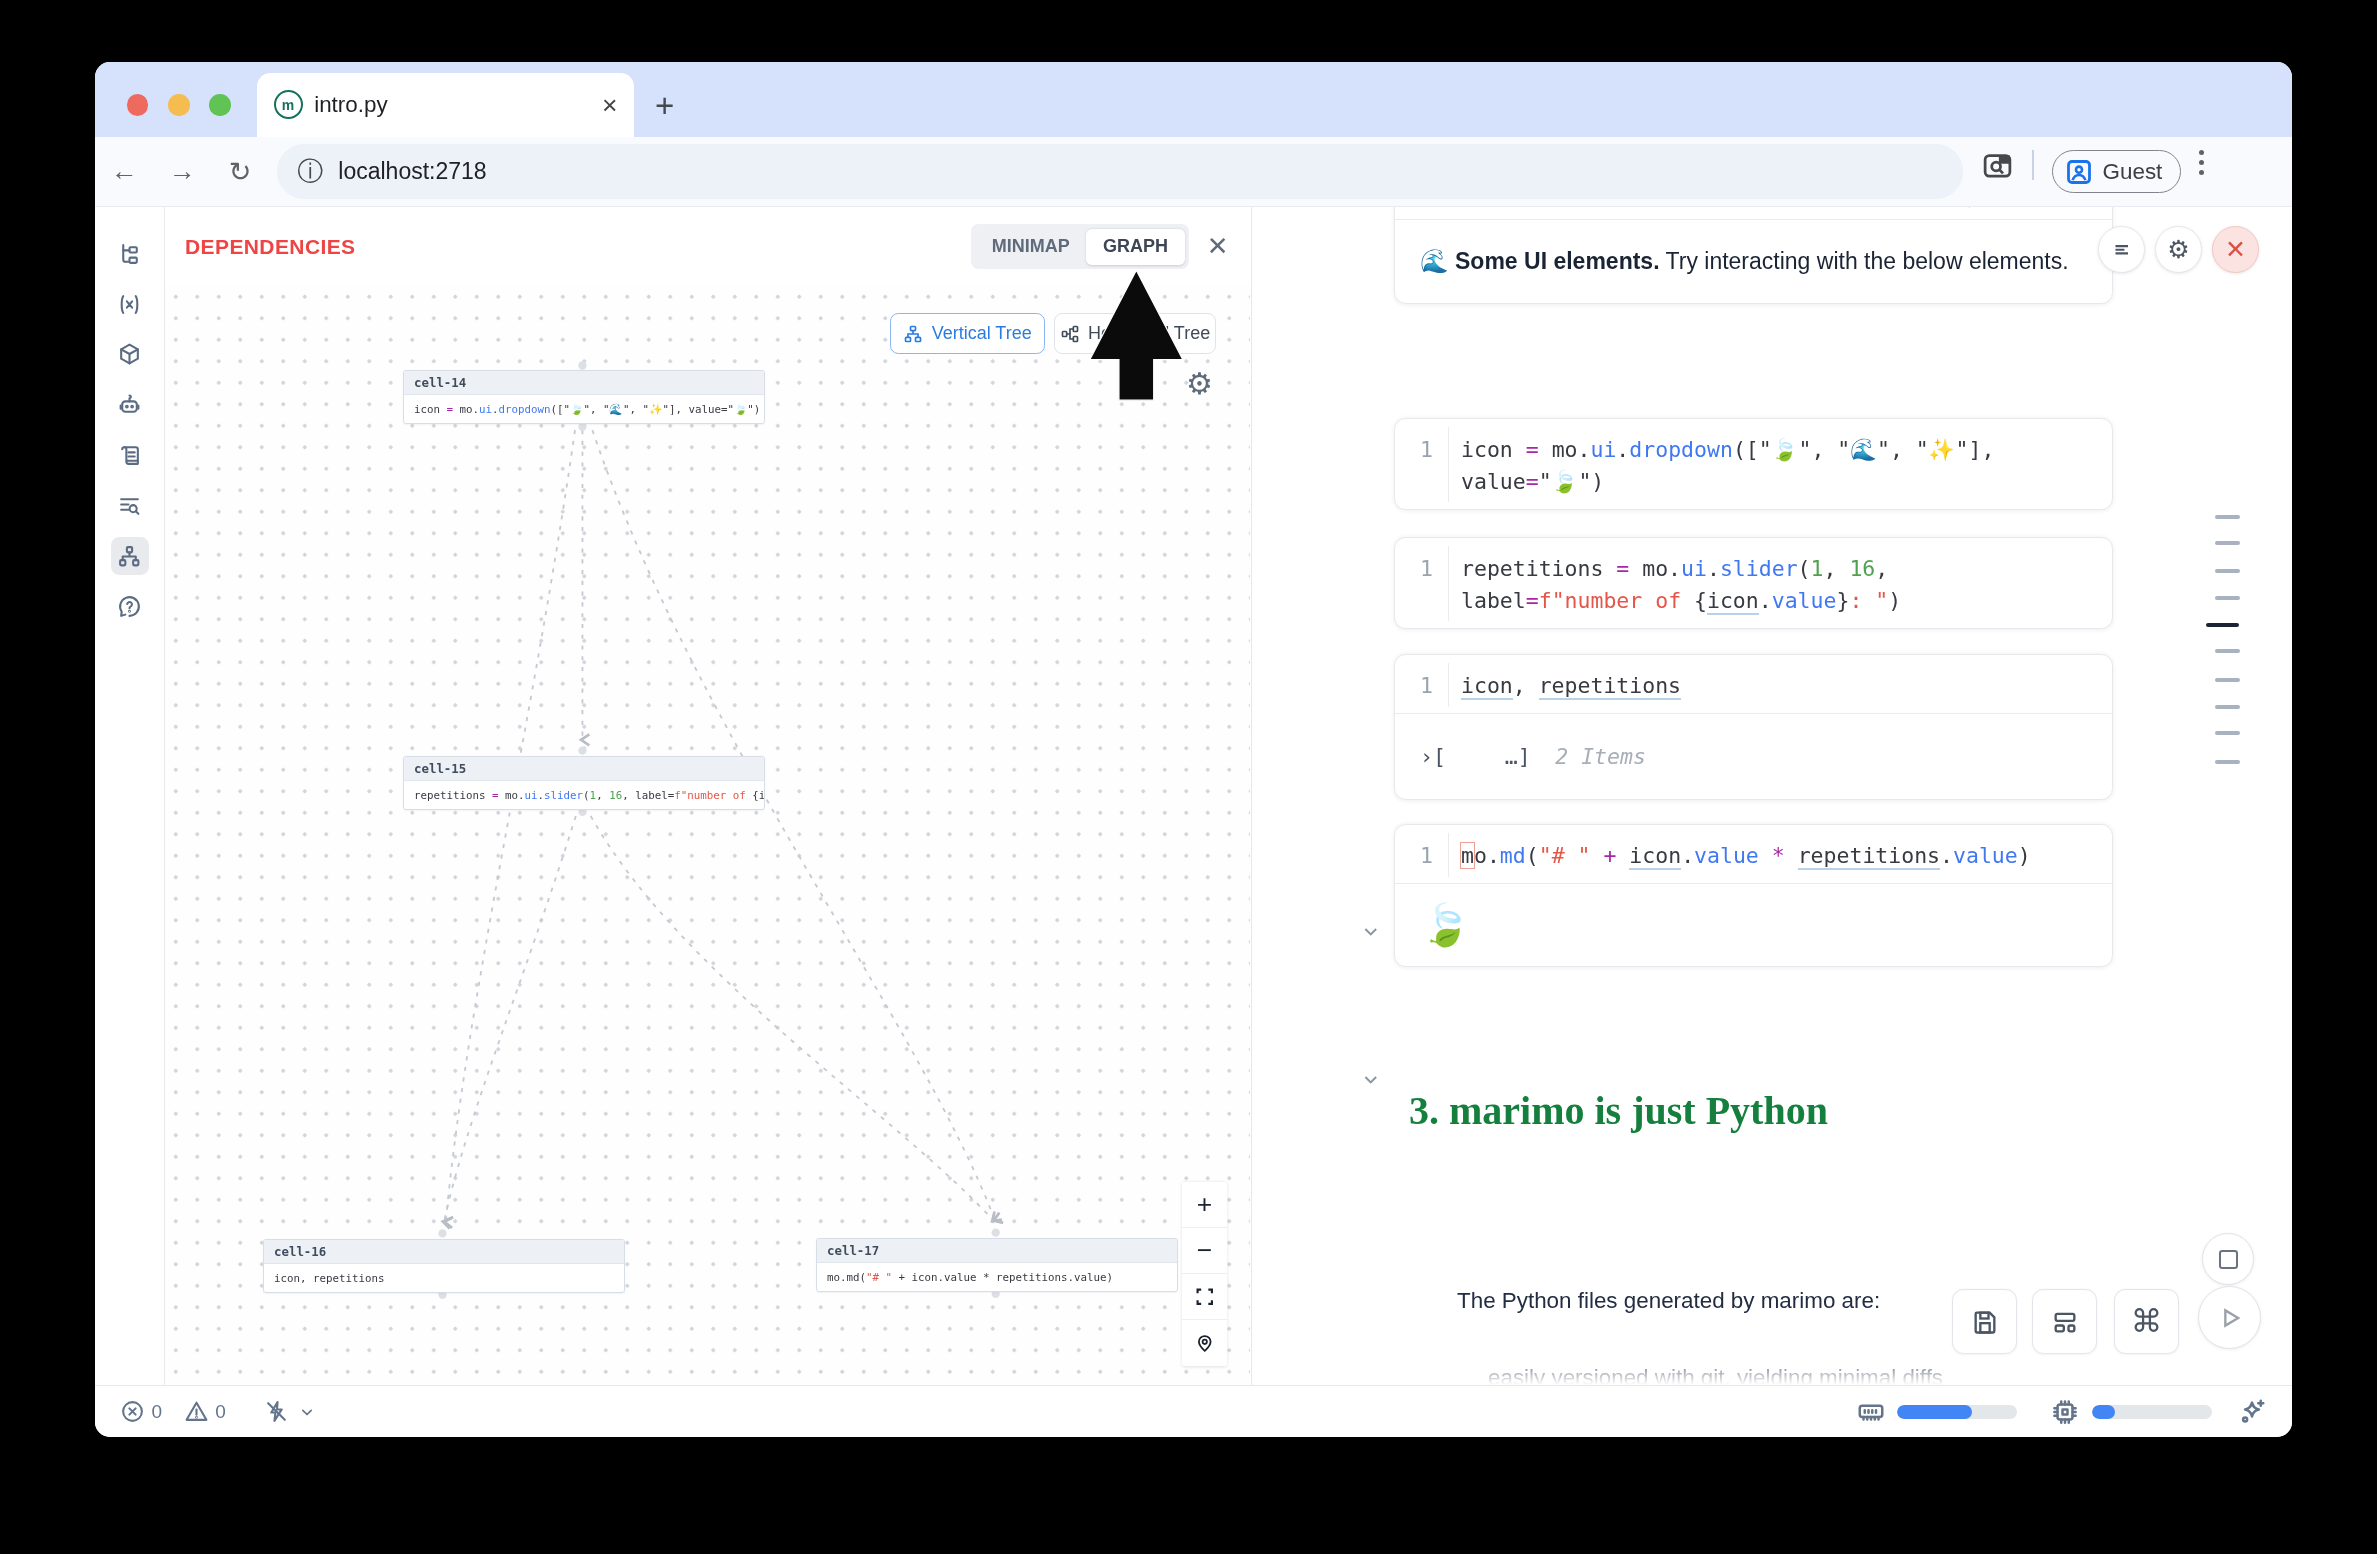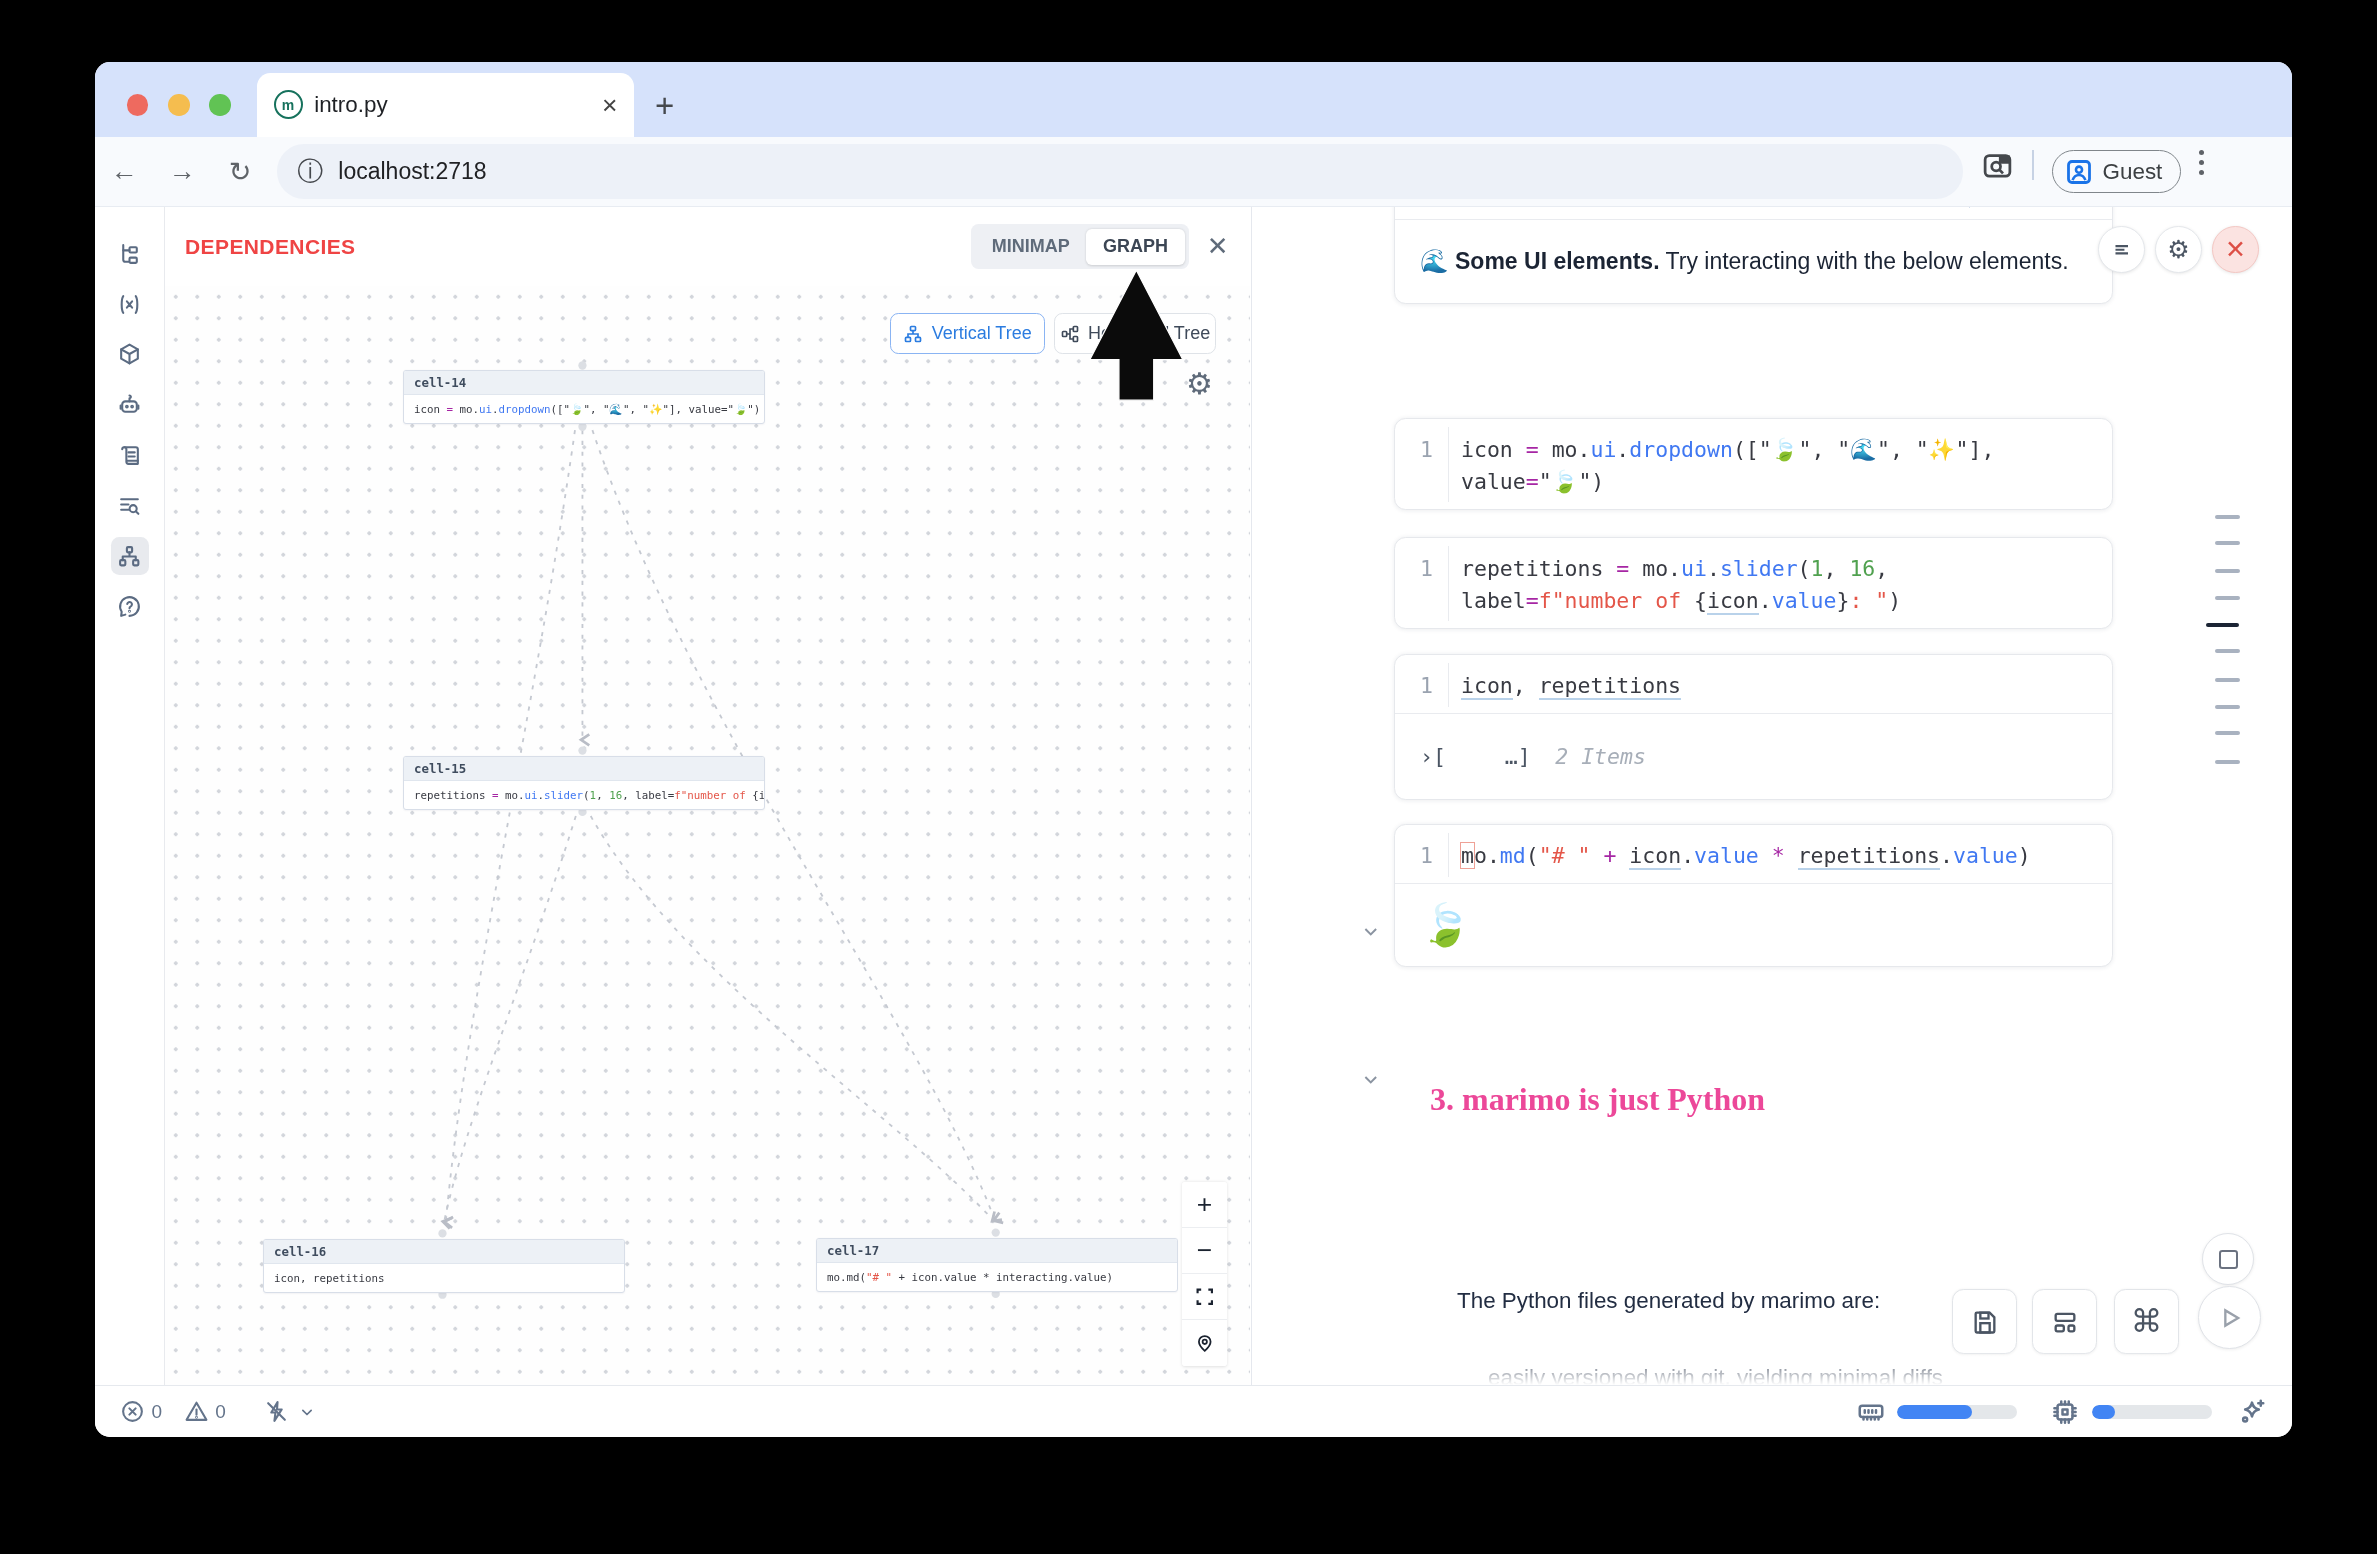--- a/index.html
+++ b/index.html
@@ -80,22 +80,22 @@
   .outEmoji{border-top:0.8px solid #e9ebef;padding:18px 25px;font-size:41px;line-height:46px}
   
   .cp{color:#383a42}.co{color:#a626a4}.cb{color:#4078f2}.cg{color:#50a14f}.cr{color:#e45649}
   .cu{color:#383a42;border-bottom:2.5px solid #b9d2ea}
   .cbx{color:#383a42;outline:1.7px solid #efa196}
   .ci{font-style:italic}
   .fcirc{position:absolute;width:45px;height:45px;border-radius:50%;background:#fff;border:0.8px solid #e4e7eb;
        box-shadow:0 0.8px 3.3px rgba(0,0,0,.1);display:flex;align-items:center;justify-content:center}
   .fcirc.red{background:#fbe3e1;border-color:#f3c7c3;color:#dd4f46;font-size:25px}
   .chev{position:absolute;color:#8b94a1}
-  #nbHeading{position:absolute;left:178px;top:853px;font-family:"Liberation Serif",serif;font-size:32px;
-       font-weight:600;color:#ec4899}
+  #nbHeading{position:absolute;left:157px;top:853px;font-family:"Liberation Serif",serif;font-size:40px;
+       font-weight:600;color:#15803d}
   .prose{position:absolute;left:205px;width:621px;font-size:22.4px;line-height:41px;color:#222d42}
   .sqBtn{position:absolute;width:63px;height:63px;border:0.8px solid #e2e5e9;border-radius:11.6px;background:#fff;
        display:flex;align-items:center;justify-content:center;box-shadow:0 0.8px 2.5px rgba(0,0,0,.06);color:#4b5563}
   .circBtn{position:absolute;border-radius:50%;background:#fff;border:1.7px solid #e0e3e8;display:flex;
        align-items:center;justify-content:center;box-shadow:0 0.8px 3.3px rgba(0,0,0,.08)}
   .mmDash{position:absolute;height:4.1px;border-radius:2.5px;background:#a9b2c0}
   .mmDash.on{background:#1b2434}
   #nbFade{position:absolute;left:0;right:0;bottom:0;height:35px;background:linear-gradient(rgba(255,255,255,0),#fff)}
   
   #statusbar{position:absolute;left:0;right:0;bottom:0;height:52px;border-top:0.8px solid #e6e9ee;background:#fff;
@@ -281,21 +281,21 @@
         <div class="node" style="left:238px;top:470px">
           <div class="nh">cell-15</div>
           <div class="nc"><span class="cp">repetitions </span><span class="co">= </span><span class="cp">mo.</span><span class="cb">ui</span><span class="cp">.</span><span class="cb">slider</span><span class="cp">(</span><span class="cg">1</span><span class="cp">, </span><span class="cg">16</span><span class="cp">, label=</span><span class="cr">f"number of </span><span class="cp">{icon.val</span></div>
         </div>
         <div class="node" style="left:98px;top:953px">
           <div class="nh">cell-16</div>
           <div class="nc"><span class="cp">icon, repetitions</span></div>
         </div>
         <div class="node" style="left:651px;top:952px">
           <div class="nh">cell-17</div>
-          <div class="nc"><span class="cp">mo.md(</span><span class="cr">"# "</span><span class="cp"> + icon.value * interacting.value)</span></div>
+          <div class="nc"><span class="cp">mo.md(</span><span class="cr">"# "</span><span class="cp"> + icon.value * repetitions.value)</span></div>
         </div>
 
         <div id="zoomCol">
           <div class="zbtn">+</div>
           <div class="zbtn">−</div>
           <div class="zbtn">
             <svg width="21.5" height="21.5" viewBox="0 0 24 24" style="stroke:#1b2330;fill:none;stroke-width:2.4">
               <path d="M4 8V4h4M16 4h4v4M20 16v4h-4M8 20H4v-4"></path>
             </svg>
           </div>

